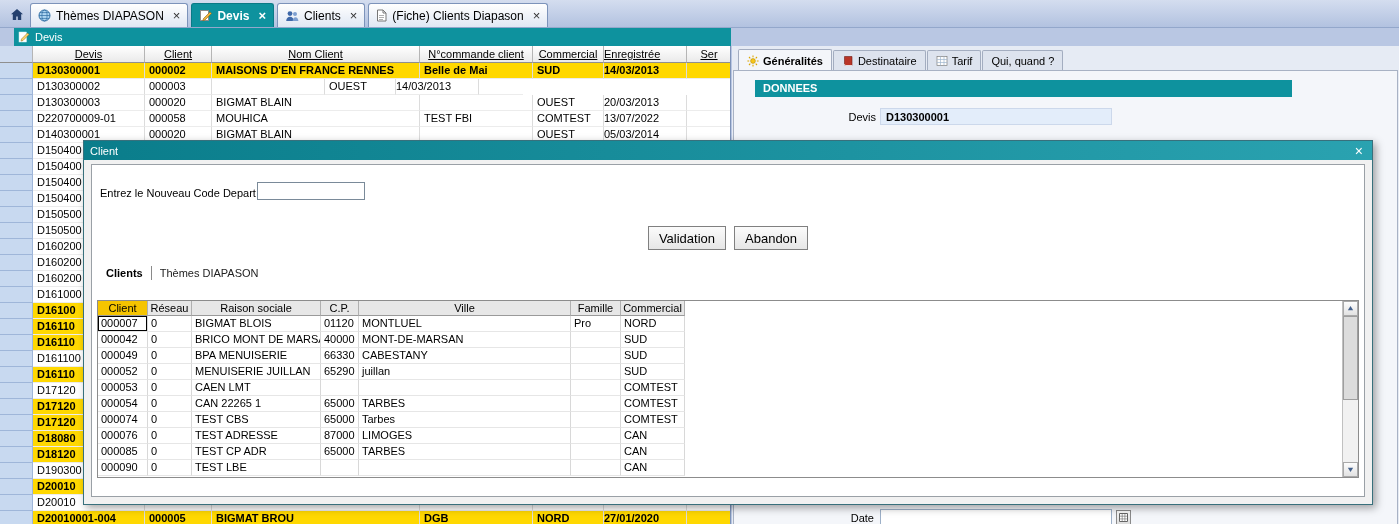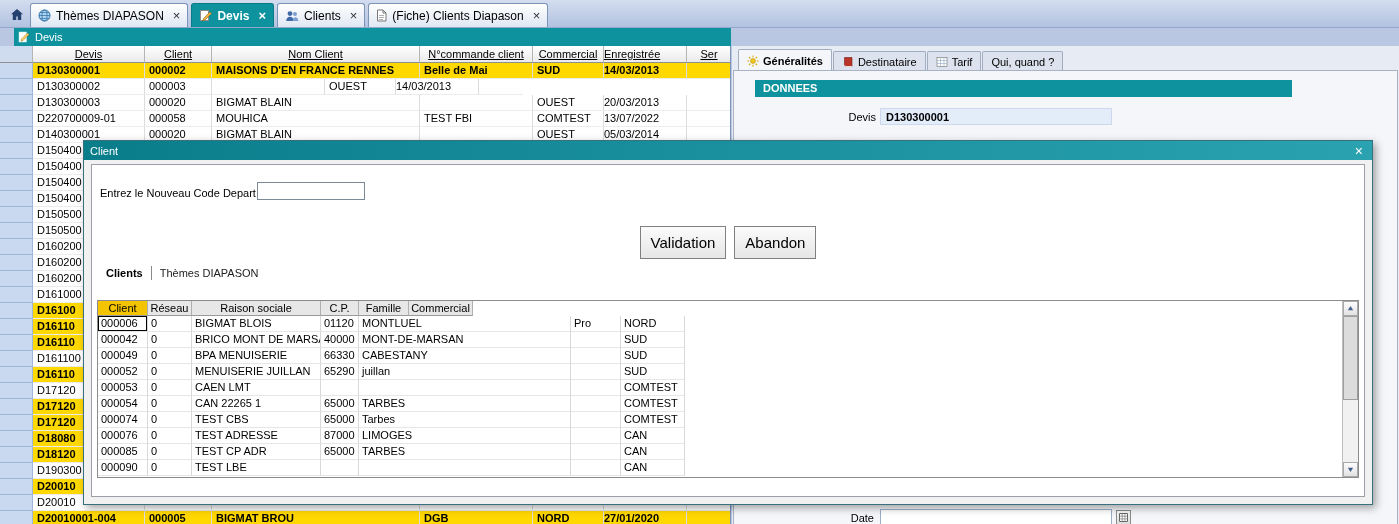--- a/index.html
+++ b/index.html
@@ -26,40 +26,40 @@
   .ghc.gsel{text-decoration:none;background:#cfdcf0}
   .grid-row{display:flex;height:16px}
   .gdc{flex:none;border-right:1px solid #dcdcdc;border-bottom:1px solid #ececec;line-height:15px;padding-left:4px;overflow:hidden;white-space:nowrap;background:#fff}
   .gdc.gsel{background:#c8d9f0;border-right:1px solid #9fb6d9;border-bottom:1px solid #9fb6d9;padding:0}
   .grid-row.selected .gdc:not(.gsel),.grid-row.gold .gdc:not(.gsel){background:var(--gold,#ffd800);font-weight:bold}
   .gsel{width:33px}.gc0{width:112px}.gc1{width:67px}.gc2{width:208px}.gc3{width:113px}.gc4{width:71px}
   .gc5{width:83px;text-align:left;padding-left:0}.gc6{width:44px;border-right:none}
 
   
   .right-panel{position:absolute;left:732px;top:46px;width:667px;height:478px;background:#e6ebf4}
-  .rp-tabs{position:absolute;left:6px;top:3px;display:flex;align-items:flex-end}
+  .rp-tabs{position:absolute;left:6px;top:3px;display:flex;align-items:center}
   .rp-tab{height:20px;display:inline-flex;align-items:center;gap:4px;padding:0 8px;border:1px solid #a3adc0;border-bottom:none;background:#dde3ee;border-radius:2px 2px 0 0;margin-right:1px;white-space:nowrap}
   .rp-tab.active{background:#f4f6fa;height:22px;font-weight:bold}
   .rp-content{position:absolute;left:1px;right:1px;top:24px;bottom:0;background:#f4f6fa;border:1px solid #a8b2c4;border-bottom:none}
   .rp-banner{position:absolute;left:21px;top:9px;width:537px;height:17px;background:var(--teal,#0e929e);color:#fff;font-weight:bold;line-height:17px;padding-left:8px}
   .rp-label{position:absolute;left:80px;top:40px;width:62px;text-align:right}
   .rp-value{position:absolute;left:146px;top:37px;width:232px;height:17px;line-height:16px;background:#e3edfa;border:1px solid #ccd8eb;font-weight:bold;padding-left:5px;overflow:hidden}
   .rp-label-bottom{top:441px;left:36px;width:104px;text-align:right}
   .rp-value-bottom{top:438px;background:#fff;border:1px solid #9db0c8;font-weight:normal}
   .rp-mini-btn{position:absolute;left:382px;top:439px;width:15px;height:15px;border:1px solid #8a8a8a;background:linear-gradient(#fafafa,#dcdcdc);display:flex;align-items:center;justify-content:center}
 
   
   .dialog{position:absolute;left:83px;top:140px;width:1290px;height:365px;background:#f1f1f1;border:1px solid #38707c;box-shadow:3px 3px 8px rgba(0,0,0,.35);z-index:10}
   .dialog-title{height:19px;background:linear-gradient(90deg,#0a7d8b,#2aa2b0);color:#fff;display:flex;align-items:center;padding:0 9px 0 6px}
   .dialog-close{margin-left:auto;font-size:14px;line-height:1}
   .dialog-inner{position:absolute;left:7px;right:7px;top:23px;bottom:7px;background:#fff;border:1px solid #9aa0a6}
   .dlg-prompt{position:absolute;left:8px;top:22px}
   .dlg-input{position:absolute;left:165px;top:17px;width:108px;height:18px;border:1px solid #7a8a99;font:inherit;padding:0 3px;background:#fff}
   .dlg-buttons{position:absolute;left:0;right:0;top:61px;display:flex;gap:8px;justify-content:center}
-  .dlg-btn{height:33px;padding:0 10px;background:linear-gradient(#fbfbfb,#e6e6e6);border:1px solid #808080;font:inherit;font-size:15px}
+  .dlg-btn{height:24px;padding:0 10px;background:linear-gradient(#fbfbfb,#e6e6e6);border:1px solid #808080;font:inherit;font-size:13px}
   .dlg-tabs{position:absolute;left:8px;top:99px;display:flex;align-items:center;height:18px}
   .dlg-tab{padding:0 6px;color:#222}
   .dlg-tab.active{font-weight:bold;color:#000}
   .dlg-tab-sep{width:1px;height:14px;background:#8a8a8a;margin:0 2px}
   .dlg-table{position:absolute;left:5px;top:135px;width:1262px;height:178px;background:#fff;border:1px solid #8c8c8c}
   .dt-header{display:flex;height:15px}
   .dthc{flex:none;background:#e7e7e7;border-right:1px solid #b0b0b0;border-bottom:1px solid #9a9a9a;text-align:center;line-height:14px;overflow:hidden;white-space:nowrap}
   .dthc.hdr-gold{background:#f5c400}
   .dtr{display:flex;height:16px}
   .dtdc{flex:none;border-right:1px solid #d8d8d8;border-bottom:1px solid #e6e6e6;line-height:15px;padding-left:3px;overflow:hidden;white-space:nowrap}
@@ -511,26 +511,27 @@
         <span class="dlg-tab active">Clients</span>
         <span class="dlg-tab-sep"></span>
         <span class="dlg-tab">Thèmes DIAPASON</span>
       </div>
     <div class="dlg-table">
       <div class="dt-header">
           <div class="dthc dtc0 hdr-gold">Client</div>
           <div class="dthc dtc1">Réseau</div>
           <div class="dthc dtc2">Raison sociale</div>
           <div class="dthc dtc3">C.P.</div>
+          <div class="dthc dtc4">Ville</div>
           <div class="dthc dtc5">Famille</div>
           <div class="dthc dtc6">Commercial</div>
         </div>
       <div class="dt-body">
           <div class="dtr">
-            <div class="dtdc dtc0 focus-cell">000006</div>
+            <div class="dtdc dtc0 focus-cell">000007</div>
             <div class="dtdc dtc1">0</div>
             <div class="dtdc dtc2">BIGMAT BLOIS</div>
             <div class="dtdc dtc3">01120</div>
             <div class="dtdc dtc4">MONTLUEL</div>
             <div class="dtdc dtc5">Pro</div>
             <div class="dtdc dtc6">NORD</div>
           </div>
           <div class="dtr">
             <div class="dtdc dtc0">000042</div>
             <div class="dtdc dtc1">0</div>

